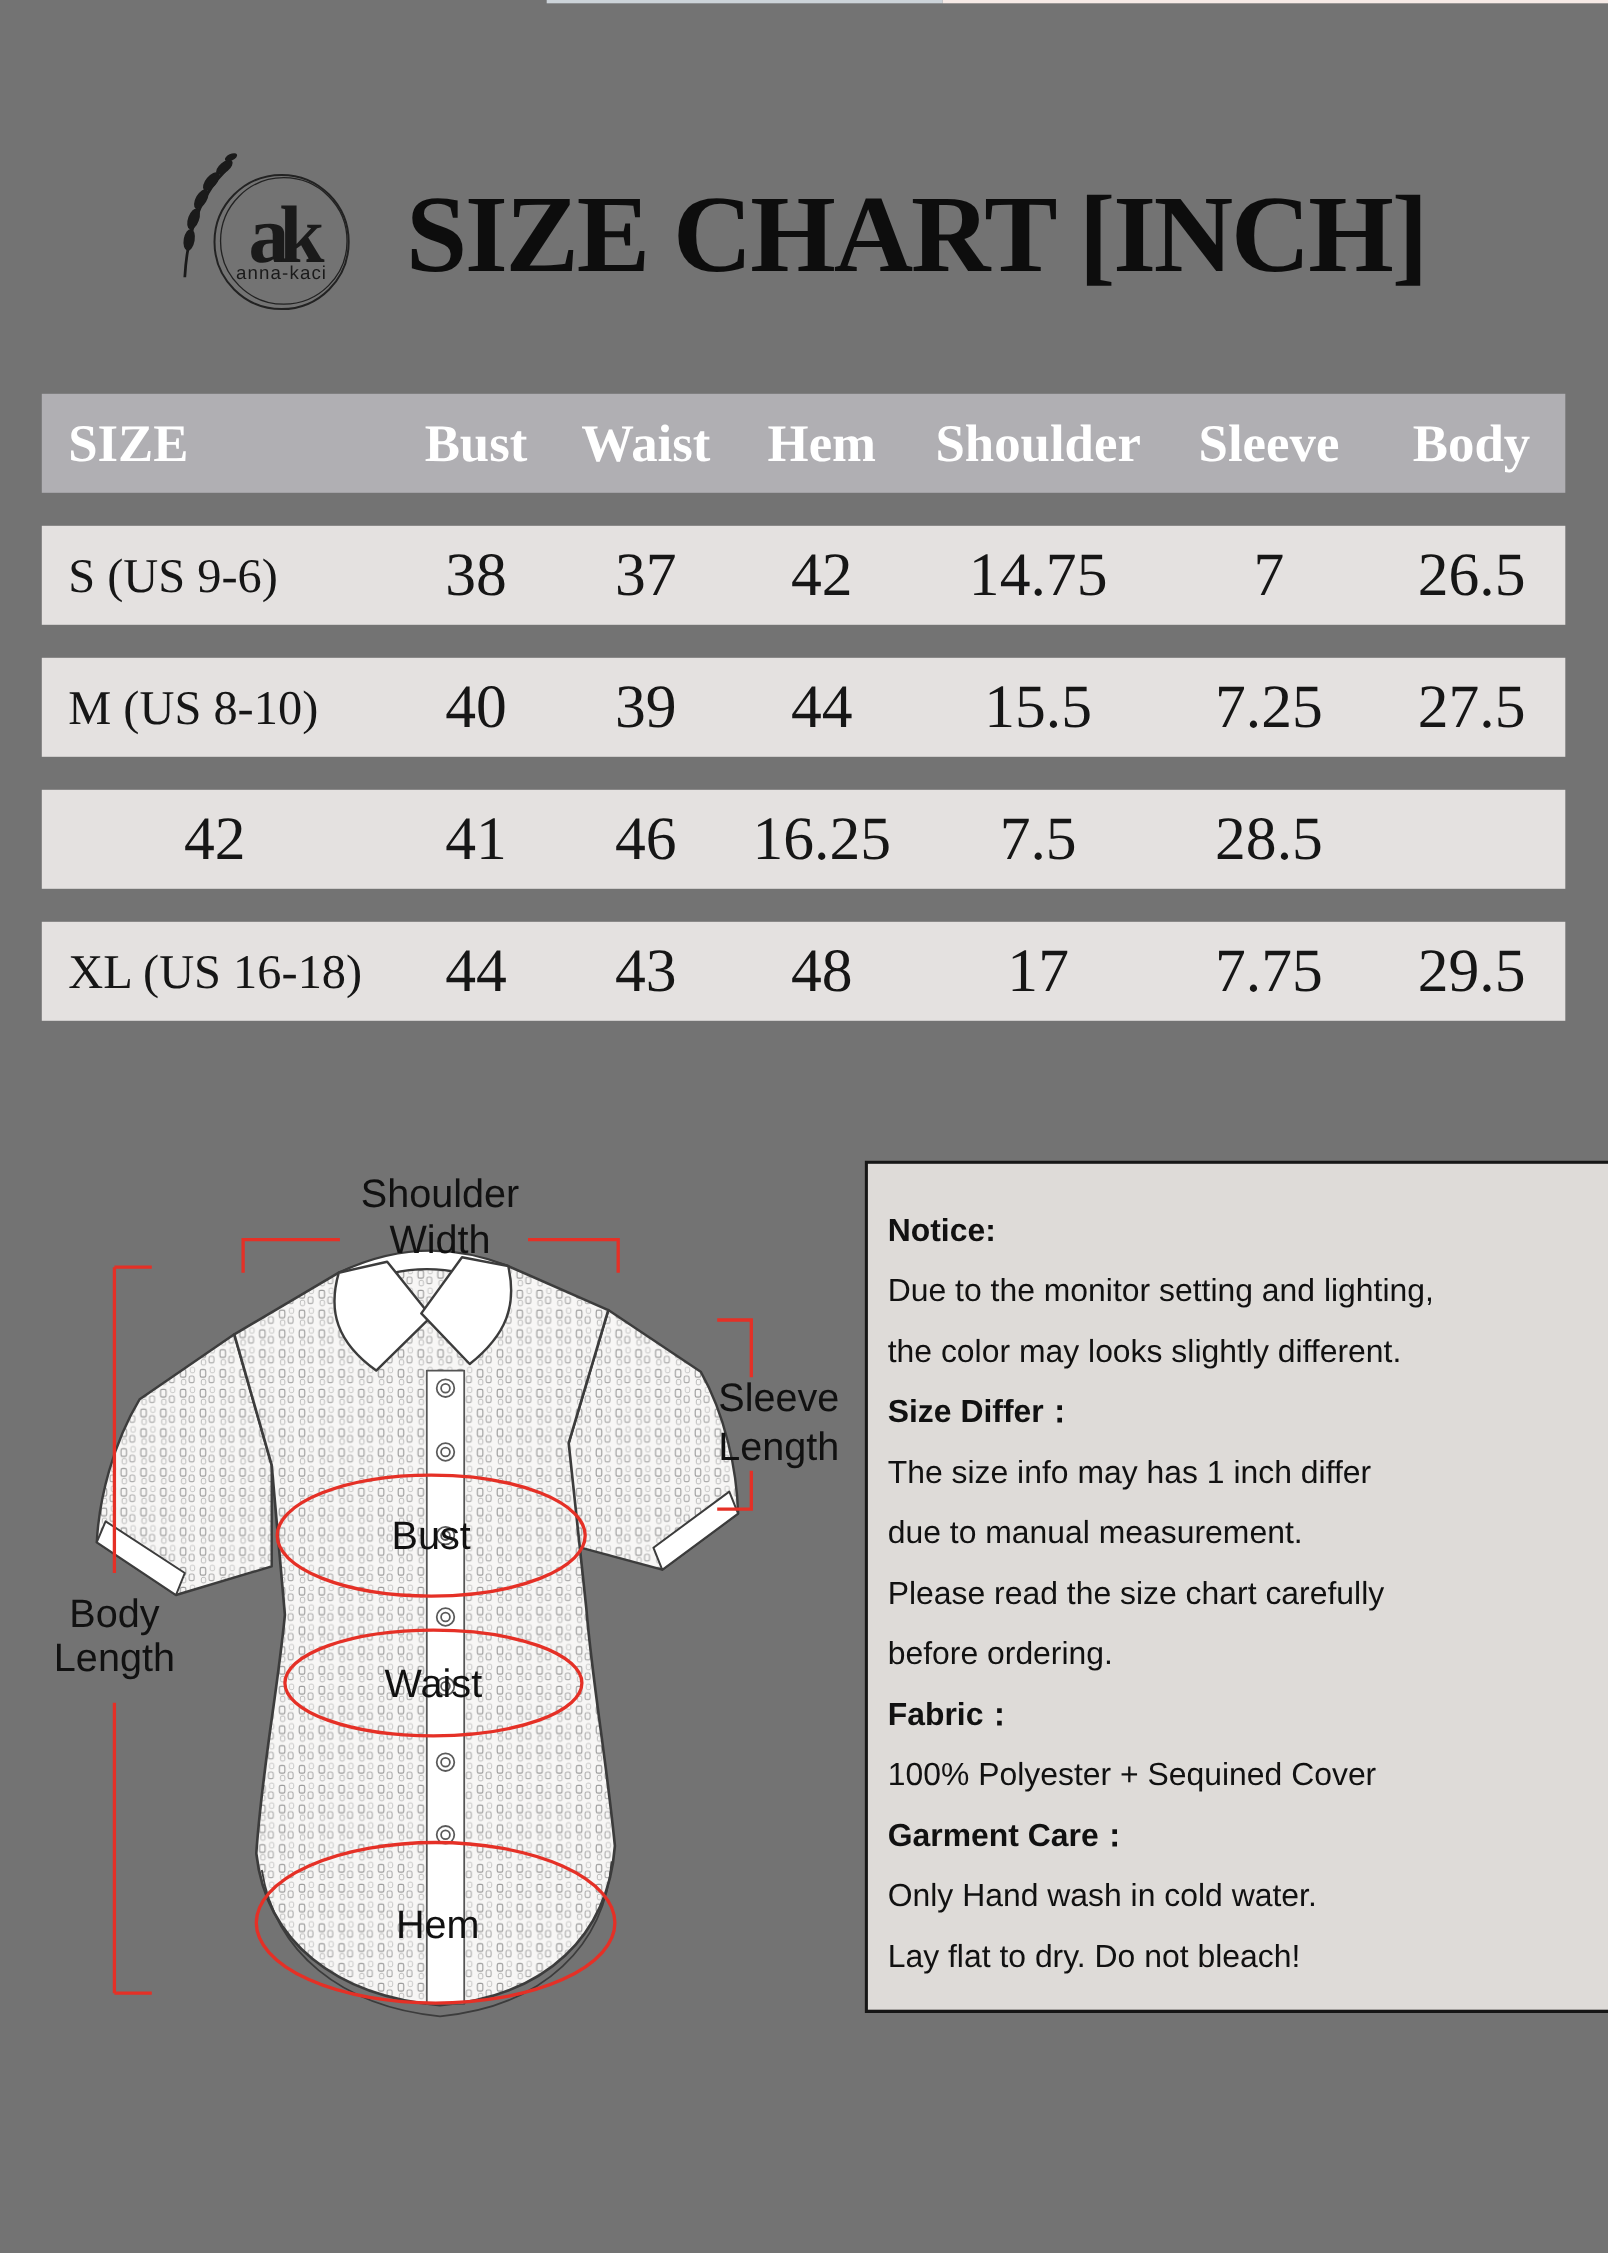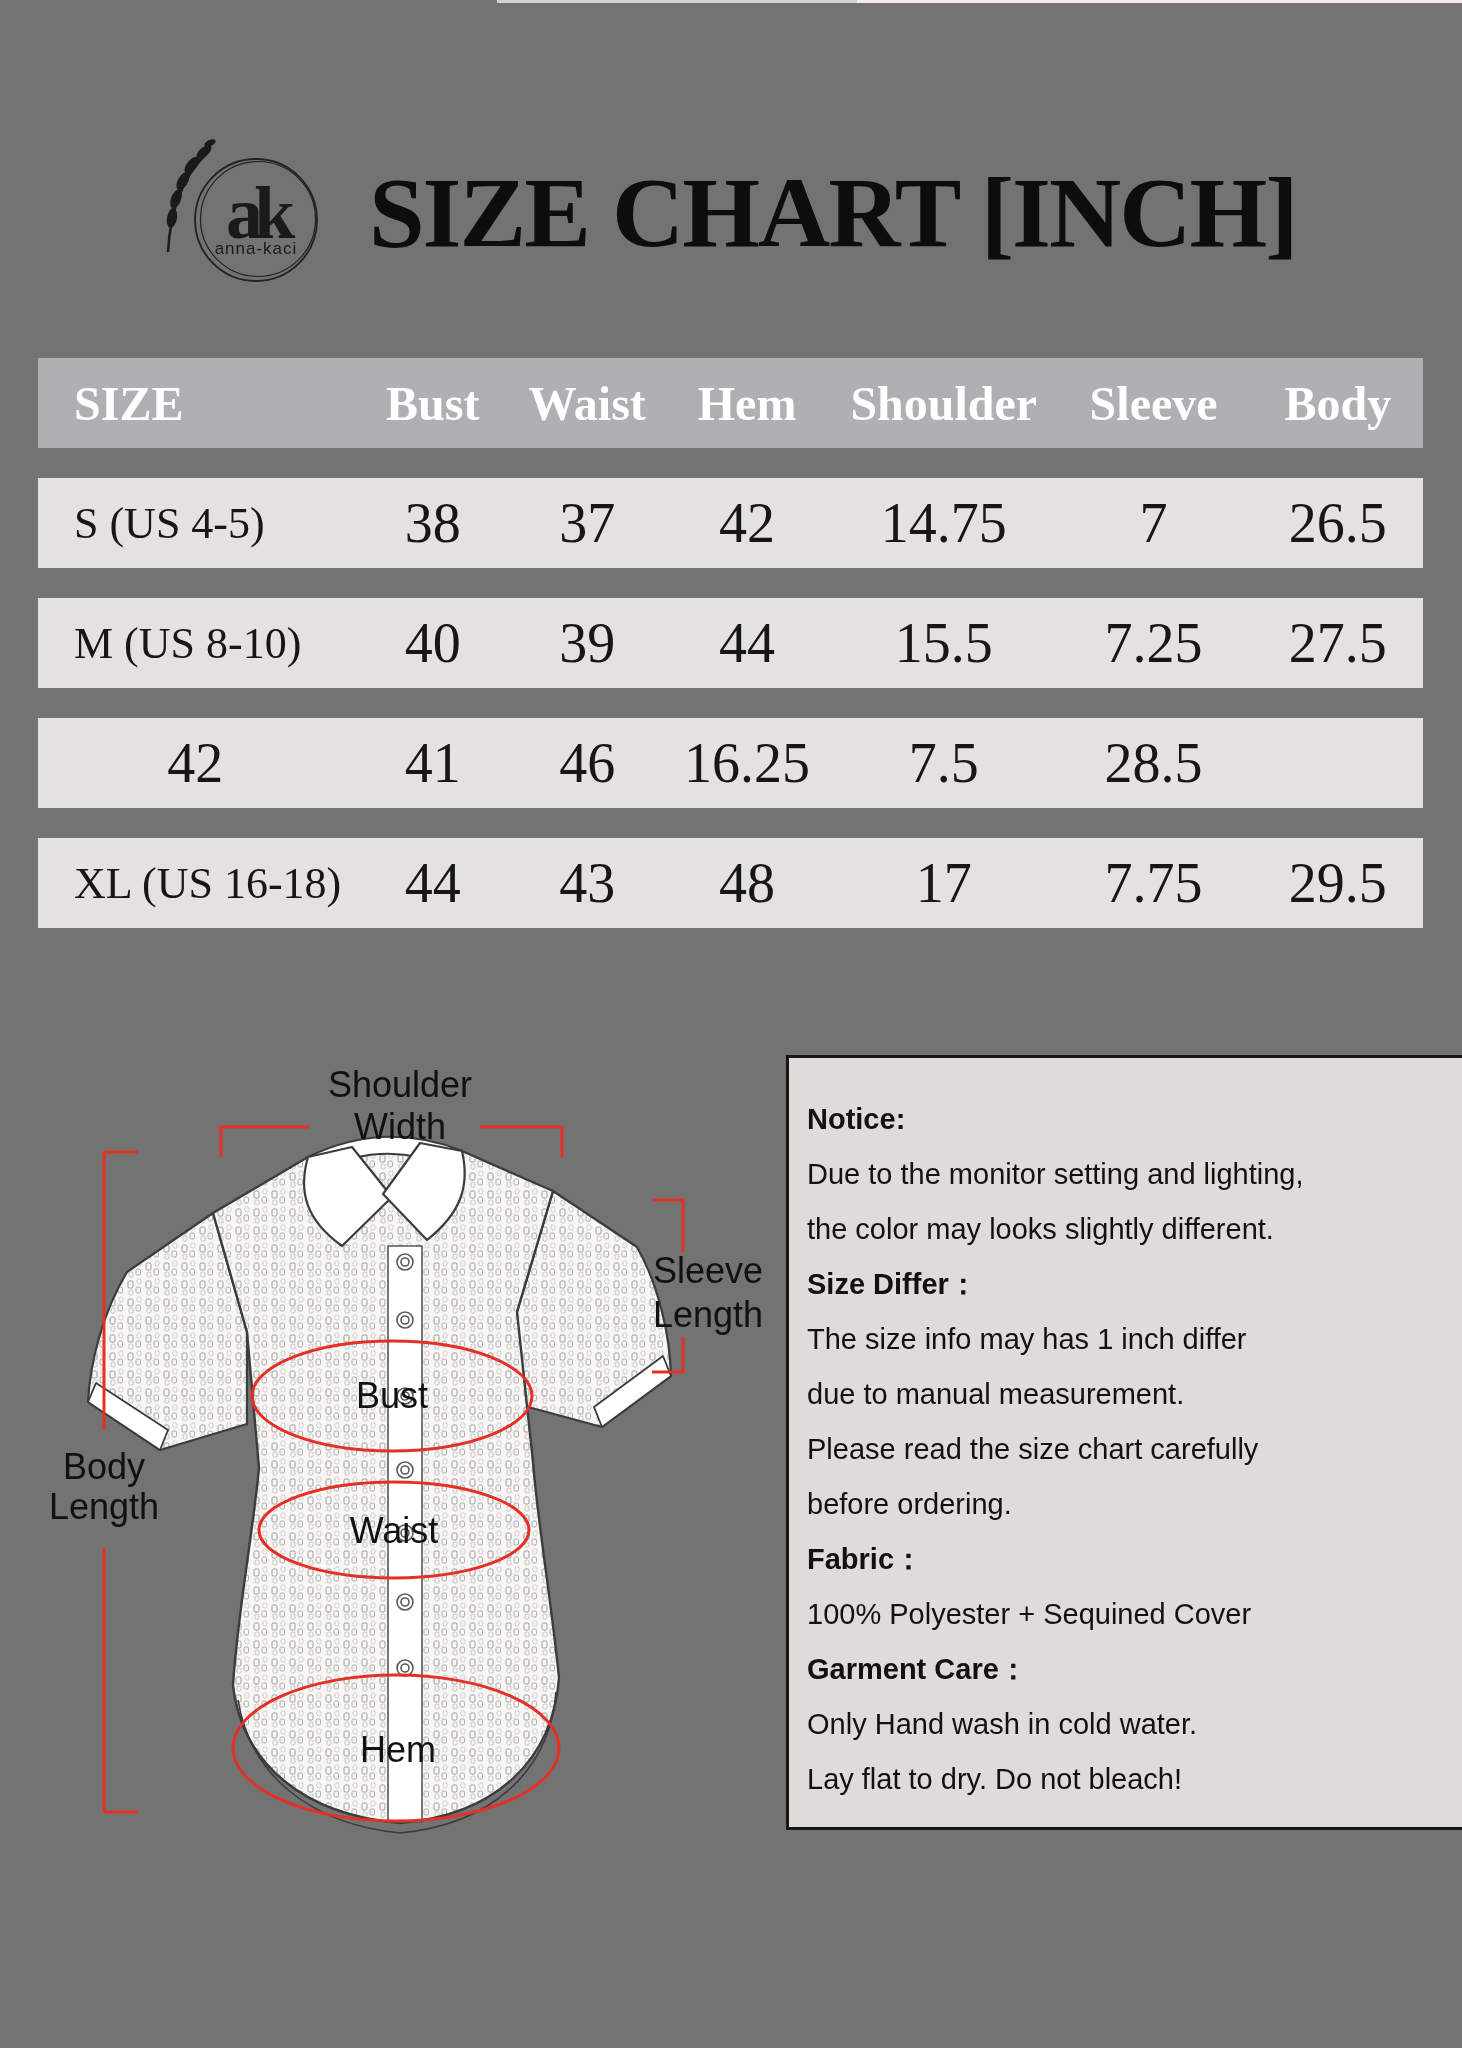--- a/index.html
+++ b/index.html
@@ -16,21 +16,21 @@
   .page-title{position:absolute;left:350px;top:163px;width:1000px;
       font-size:100px;font-weight:bold;letter-spacing:-2px;line-height:1;color:#0d0d0d;margin-left:19px;}
 
   
   .size-table{position:absolute;left:38px;top:358px;width:1385px;}
   .t-row{display:flex;height:90px;align-items:center;background:#e4e1e0;margin-bottom:30px;}
   .t-row.t-head{background:#b0afb3;color:#ffffff;font-weight:bold;}
   .c{display:flex;align-items:center;justify-content:center;height:100%;
      font-size:56px;white-space:nowrap;}
   .t-head .c{font-size:48px;}
-  .c.size{justify-content:flex-start;padding-left:36px;box-sizing:border-box;font-size:44px;}
+  .c.size{justify-content:flex-start;padding-left:24px;box-sizing:border-box;font-size:44px;}
   .t-head .c.size{font-size:48px;}
   .c:nth-child(1){width:22.7%;}
   .c:nth-child(2){width:11.6%;}
   .c:nth-child(3){width:10.7%;}
   .c:nth-child(4){width:12.4%;}
   .c:nth-child(5){width:16.0%;}
   .c:nth-child(6){width:14.3%;}
   .c:nth-child(7){width:12.3%;}
 
   
@@ -76,21 +76,21 @@
       <div class="c size">SIZE</div>
       <div class="c">Bust</div>
       <div class="c">Waist</div>
       <div class="c">Hem</div>
       <div class="c">Shoulder</div>
       <div class="c">Sleeve</div>
       <div class="c">Body</div>
     </div>
 
     <div class="t-row">
-      <div class="c size">S (US 4-5)</div>
+      <div class="c size">S (US 9-6)</div>
       <div class="c">38</div>
       <div class="c">37</div>
       <div class="c">42</div>
       <div class="c">14.75</div>
       <div class="c">7</div>
       <div class="c">26.5</div>
     </div>
 
     <div class="t-row">
       <div class="c size">M (US 8-10)</div>

